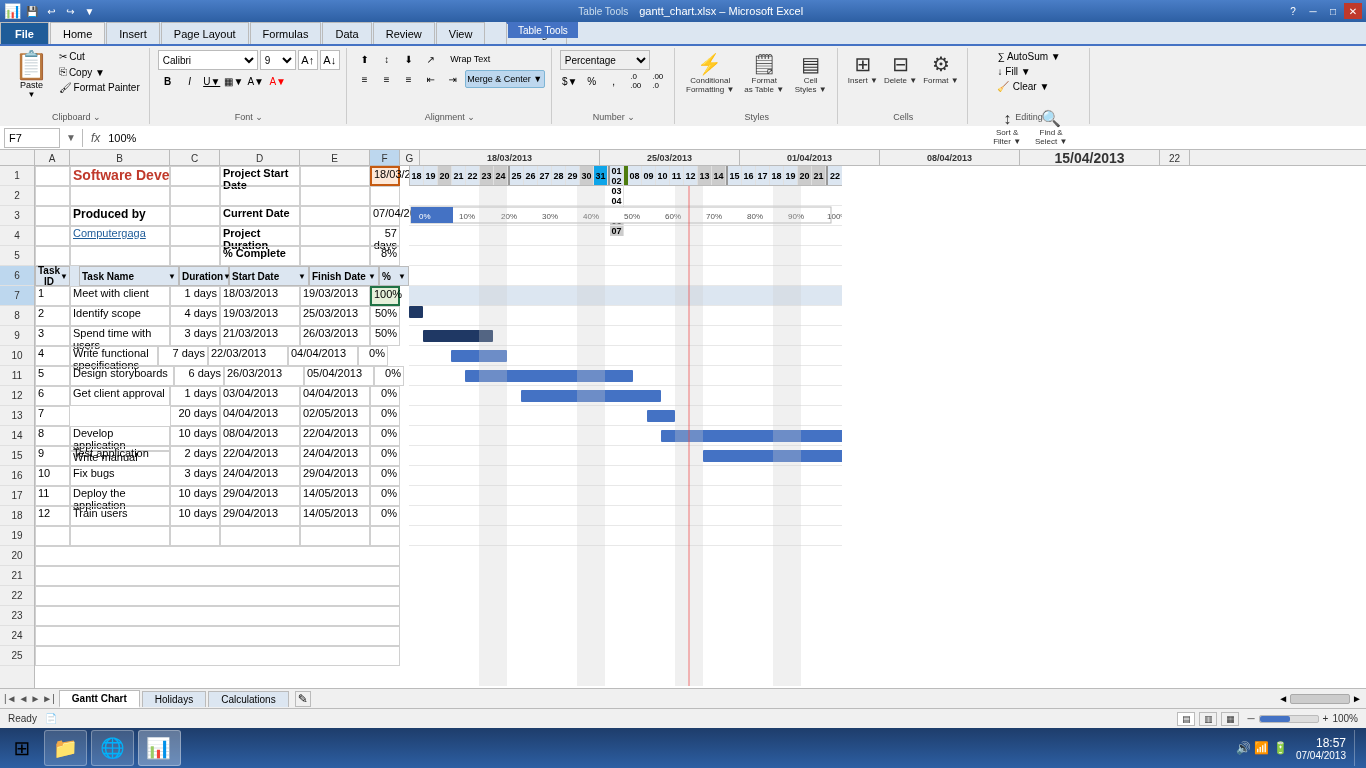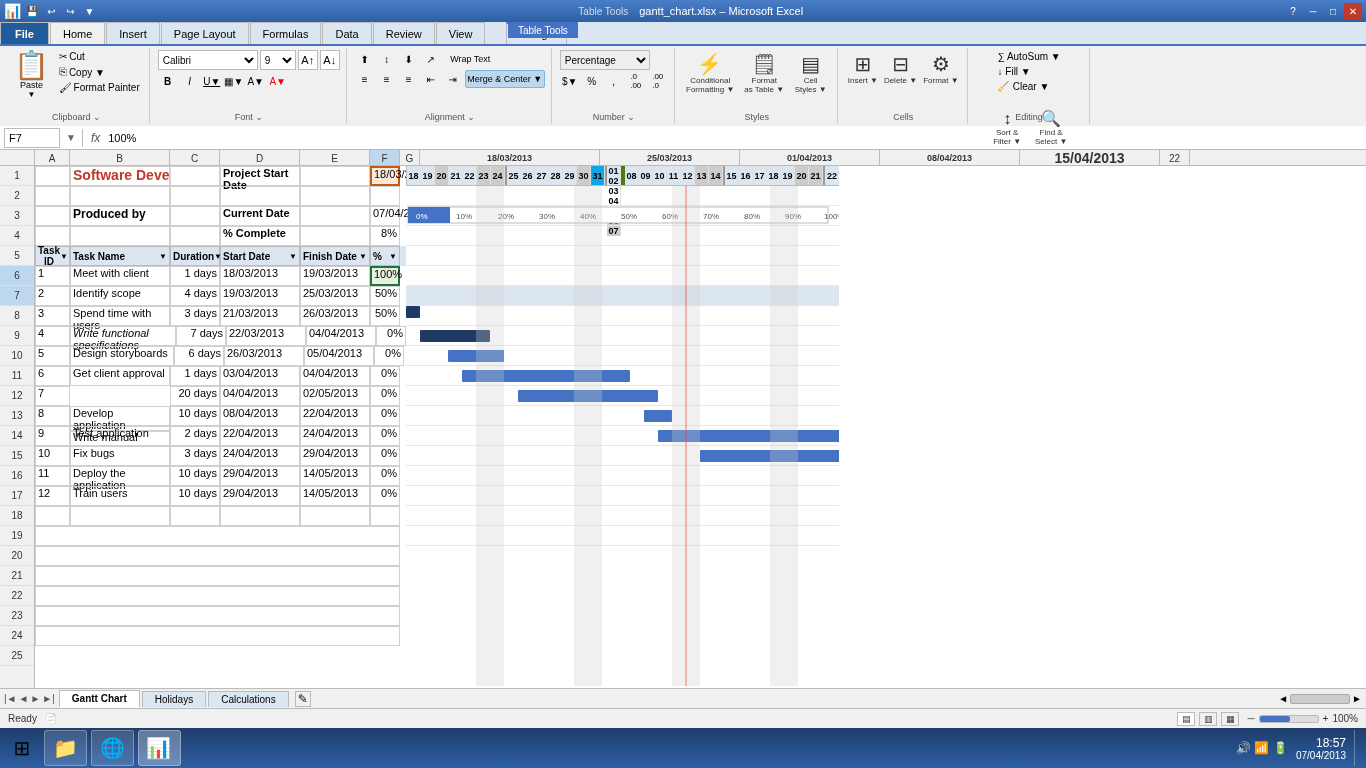--- a/index.html
+++ b/index.html
@@ -533,33 +533,41 @@
 
       <div style="display:flex; height:20px;">
         <div style="width:35px; border:1px solid #d0d0d0;"></div>
         <div style="width:100px; border:1px solid #d0d0d0; font-size:12px; font-weight:bold; padding:0 2px;">Produced by</div>
         <div style="width:50px; border:1px solid #d0d0d0;"></div>
         <div style="width:80px; border:1px solid #d0d0d0; font-size:11px; font-weight:600; padding:0 2px;">Current Date</div>
         <div style="width:70px; border:1px solid #d0d0d0;"></div>
         <div style="width:30px; border:1px solid #d0d0d0; font-size:11px; text-align:right; padding:0 2px;">07/04/2013</div>
       </div>
 
+      <div style="display:flex; height:20px;">
+        <div style="width:35px; border:1px solid #d0d0d0;"></div>
+        <div style="width:100px; border:1px solid #d0d0d0; font-size:11px; color:#1f5c99; text-decoration:underline; padding:0 2px; cursor:pointer;">Computergaga</div>
+        <div style="width:50px; border:1px solid #d0d0d0;"></div>
+        <div style="width:80px; border:1px solid #d0d0d0; font-size:11px; font-weight:600; padding:0 2px;">Project Duration</div>
+        <div style="width:70px; border:1px solid #d0d0d0;"></div>
+        <div style="width:30px; border:1px solid #d0d0d0; font-size:11px; text-align:right; padding:0 2px;">57 days</div>
+      </div>
 
       <div style="display:flex; height:20px;">
         <div style="width:35px; border:1px solid #d0d0d0;"></div>
         <div style="width:100px; border:1px solid #d0d0d0;"></div>
         <div style="width:50px; border:1px solid #d0d0d0;"></div>
         <div style="width:80px; border:1px solid #d0d0d0; font-size:11px; font-weight:600; padding:0 2px;">% Complete</div>
         <div style="width:70px; border:1px solid #d0d0d0;"></div>
         <div style="width:30px; border:1px solid #d0d0d0; font-size:11px; text-align:right; padding:0 2px;">8%</div>
       </div>
 
       <div style="display:flex; height:20px; background:#dce6f1;">
         <div style="width:35px; border:1px solid #bbb; font-size:10px; font-weight:bold; padding:0 2px; text-align:center; display:flex; align-items:center; justify-content:space-between;">Task ID <span style="font-size:8px;">▼</span></div>
-        <div style="width:100px; border:1px solid #bbb; font-size:10px; font-weight:bold; padding:0 2px; display:flex; align-items:center; justify-content:space-between;">Task Name <span style="font-size:8px;">▼</span></div>
+        <div style="width:100px; border:1px solid #bbb; font-size:10px; font-weight:bold; padding:0 2px; display:flex; align-items:center; justify-content:space-between;margin-left:9px;">Task Name <span style="font-size:8px;">▼</span></div>
         <div style="width:50px; border:1px solid #bbb; font-size:10px; font-weight:bold; padding:0 2px; display:flex; align-items:center; justify-content:space-between;">Duration <span style="font-size:8px;">▼</span></div>
         <div style="width:80px; border:1px solid #bbb; font-size:10px; font-weight:bold; padding:0 2px; display:flex; align-items:center; justify-content:space-between;">Start Date <span style="font-size:8px;">▼</span></div>
         <div style="width:70px; border:1px solid #bbb; font-size:10px; font-weight:bold; padding:0 2px; display:flex; align-items:center; justify-content:space-between;">Finish Date <span style="font-size:8px;">▼</span></div>
         <div style="width:30px; border:1px solid #bbb; font-size:10px; font-weight:bold; padding:0 2px; display:flex; align-items:center; justify-content:space-between;">% <span style="font-size:8px;">▼</span></div>
       </div>
 
       <div style="display:flex; height:20px;">
         <div style="width:35px; border:1px solid #d0d0d0; font-size:11px; padding:0 2px;">1</div>
         <div style="width:100px; border:1px solid #d0d0d0; font-size:11px; padding:0 2px;">Meet with client</div>
         <div style="width:50px; border:1px solid #d0d0d0; font-size:11px; text-align:right; padding:0 2px;">1 days</div>
@@ -579,21 +587,21 @@
       <div style="display:flex; height:20px;">
         <div style="width:35px; border:1px solid #d0d0d0; font-size:11px; padding:0 2px;">3</div>
         <div style="width:100px; border:1px solid #d0d0d0; font-size:11px; padding:0 2px;">Spend time with users</div>
         <div style="width:50px; border:1px solid #d0d0d0; font-size:11px; text-align:right; padding:0 2px;">3 days</div>
         <div style="width:80px; border:1px solid #d0d0d0; font-size:11px; padding:0 2px;">21/03/2013</div>
         <div style="width:70px; border:1px solid #d0d0d0; font-size:11px; padding:0 2px;">26/03/2013</div>
         <div style="width:30px; border:1px solid #d0d0d0; font-size:11px; text-align:right; padding:0 2px;">50%</div>
       </div>
       <div style="display:flex; height:20px;">
         <div style="width:35px; border:1px solid #d0d0d0; font-size:11px; padding:0 2px;">4</div>
-        <div style="width:106px; border:1px solid #d0d0d0; font-size:11px; padding:0 2px;font-style:italic;">Write functional specifications</div>
+        <div style="width:88px; border:1px solid #d0d0d0; font-size:11px; padding:0 2px;">Write functional specifications</div>
         <div style="width:50px; border:1px solid #d0d0d0; font-size:11px; text-align:right; padding:0 2px;">7 days</div>
         <div style="width:80px; border:1px solid #d0d0d0; font-size:11px; padding:0 2px;">22/03/2013</div>
         <div style="width:70px; border:1px solid #d0d0d0; font-size:11px; padding:0 2px;">04/04/2013</div>
         <div style="width:30px; border:1px solid #d0d0d0; font-size:11px; text-align:right; padding:0 2px;">0%</div>
       </div>
       <div style="display:flex; height:20px;">
         <div style="width:35px; border:1px solid #d0d0d0; font-size:11px; padding:0 2px;">5</div>
         <div style="width:104px; border:1px solid #d0d0d0; font-size:11px; padding:0 2px;">Design storyboards</div>
         <div style="width:50px; border:1px solid #d0d0d0; font-size:11px; text-align:right; padding:0 2px;">6 days</div>
         <div style="width:80px; border:1px solid #d0d0d0; font-size:11px; padding:0 2px;">26/03/2013</div>

